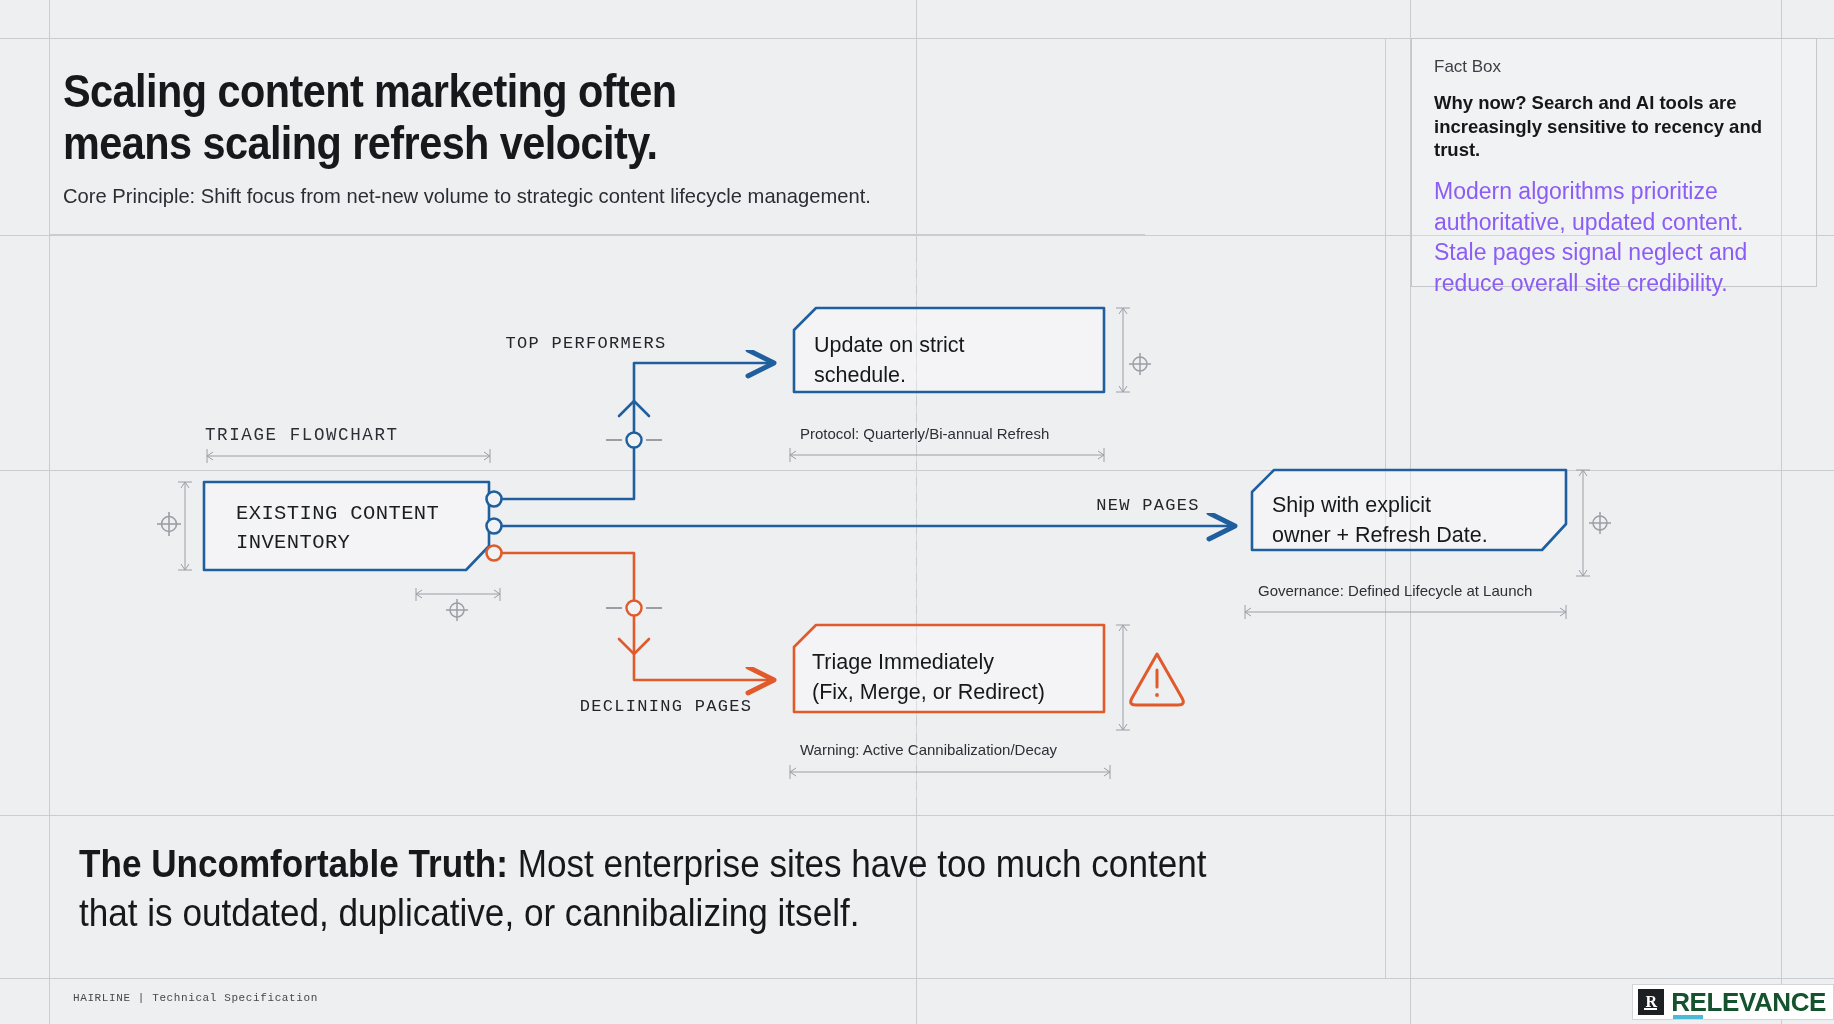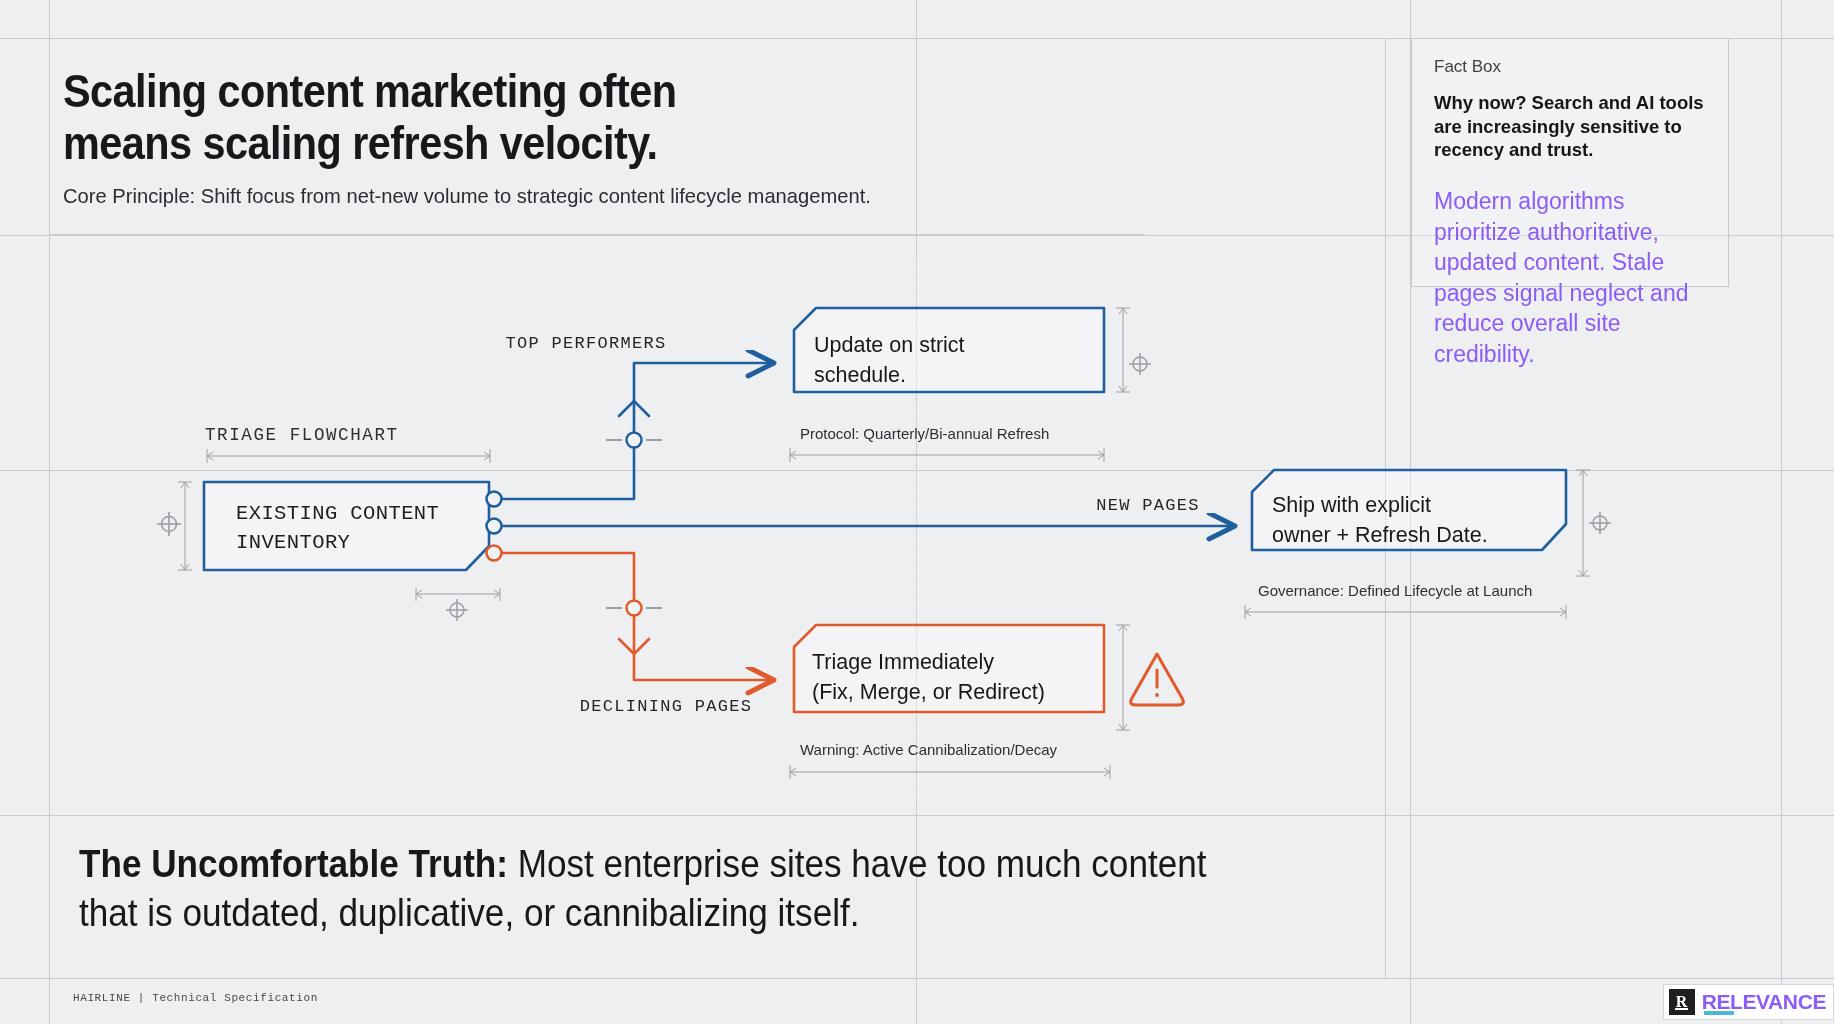--- a/index.html
+++ b/index.html
@@ -36,29 +36,29 @@
     transform:scaleX(0.9);transform-origin:left top;
     white-space:pre-line;
   }
   .sub-principle{
     margin:14px 0 0 0;
     font-size:21px;color:#2a2d33;
     transform:scaleX(0.96);transform-origin:left top;
   }
   
   #fact-box{
-    position:absolute;left:1411px;top:38px;width:318px;height:249px;
+    position:absolute;left:1411px;top:38px;width:406px;height:249px;
     border:1px solid #c4c7cc;
     box-sizing:border-box;
     background:rgba(255,255,255,0.18);
     padding:18px 22px 0 22px;
     z-index:4;
   }
   .fact-kicker{font-size:17px;color:#3c4046;margin-bottom:14px;}
-  .fact-lead{font-size:18.5px;font-weight:bold;color:#15171b;line-height:1.28;margin-bottom:24px;}
+  .fact-lead{font-size:18.5px;font-weight:bold;color:#15171b;line-height:1.28;margin-bottom:14px;}
   .fact-body{font-size:23px;color:#8b5cf6;line-height:1.33;}
   
   #statement{
     position:absolute;left:49px;top:815px;width:1337px;height:124px;
     box-sizing:border-box;border-top:1px solid #c9ccd1;
     padding:24px 14px 0 30px;z-index:3;
   }
   .truth{
     margin:0;font-size:39px;line-height:1.25;color:#16181c;font-weight:normal;
     transform:scaleX(0.9);transform-origin:left top;
@@ -80,21 +80,21 @@
     padding:3px 4px 3px 5px;z-index:6;box-sizing:border-box;
   }
   #logo-mark{
     width:26px;height:26px;background:#1d2023;color:#fff;
     display:flex;align-items:center;justify-content:center;
     font-weight:bold;font-size:16px;font-family:"Liberation Serif",serif;
     position:relative;
   }
   #logo-mark::after{content:"";position:absolute;bottom:5px;left:6px;width:13px;height:2px;background:#fff;}
   #logo-word{
-    font-weight:bold;font-size:21px;letter-spacing:-0.4px;color:#8b5cf6;
+    font-weight:bold;font-size:26px;letter-spacing:-0.4px;color:#14532d;
     position:relative;padding-right:3px;
   }
   #logo-accent{position:absolute;left:2px;bottom:-1px;width:30px;height:4px;background:#4cb9d6;}
 </style>
 </head>
 <body>
 
 <svg id="bg-grid" width="1834" height="1024">
   <line x1="49.5" y1="0" x2="49.5" y2="1024" stroke="#c9ccd1" stroke-width="1"></line>
   <line x1="916.5" y1="0" x2="916.5" y2="1024" stroke="#c9ccd1" stroke-width="1"></line>

